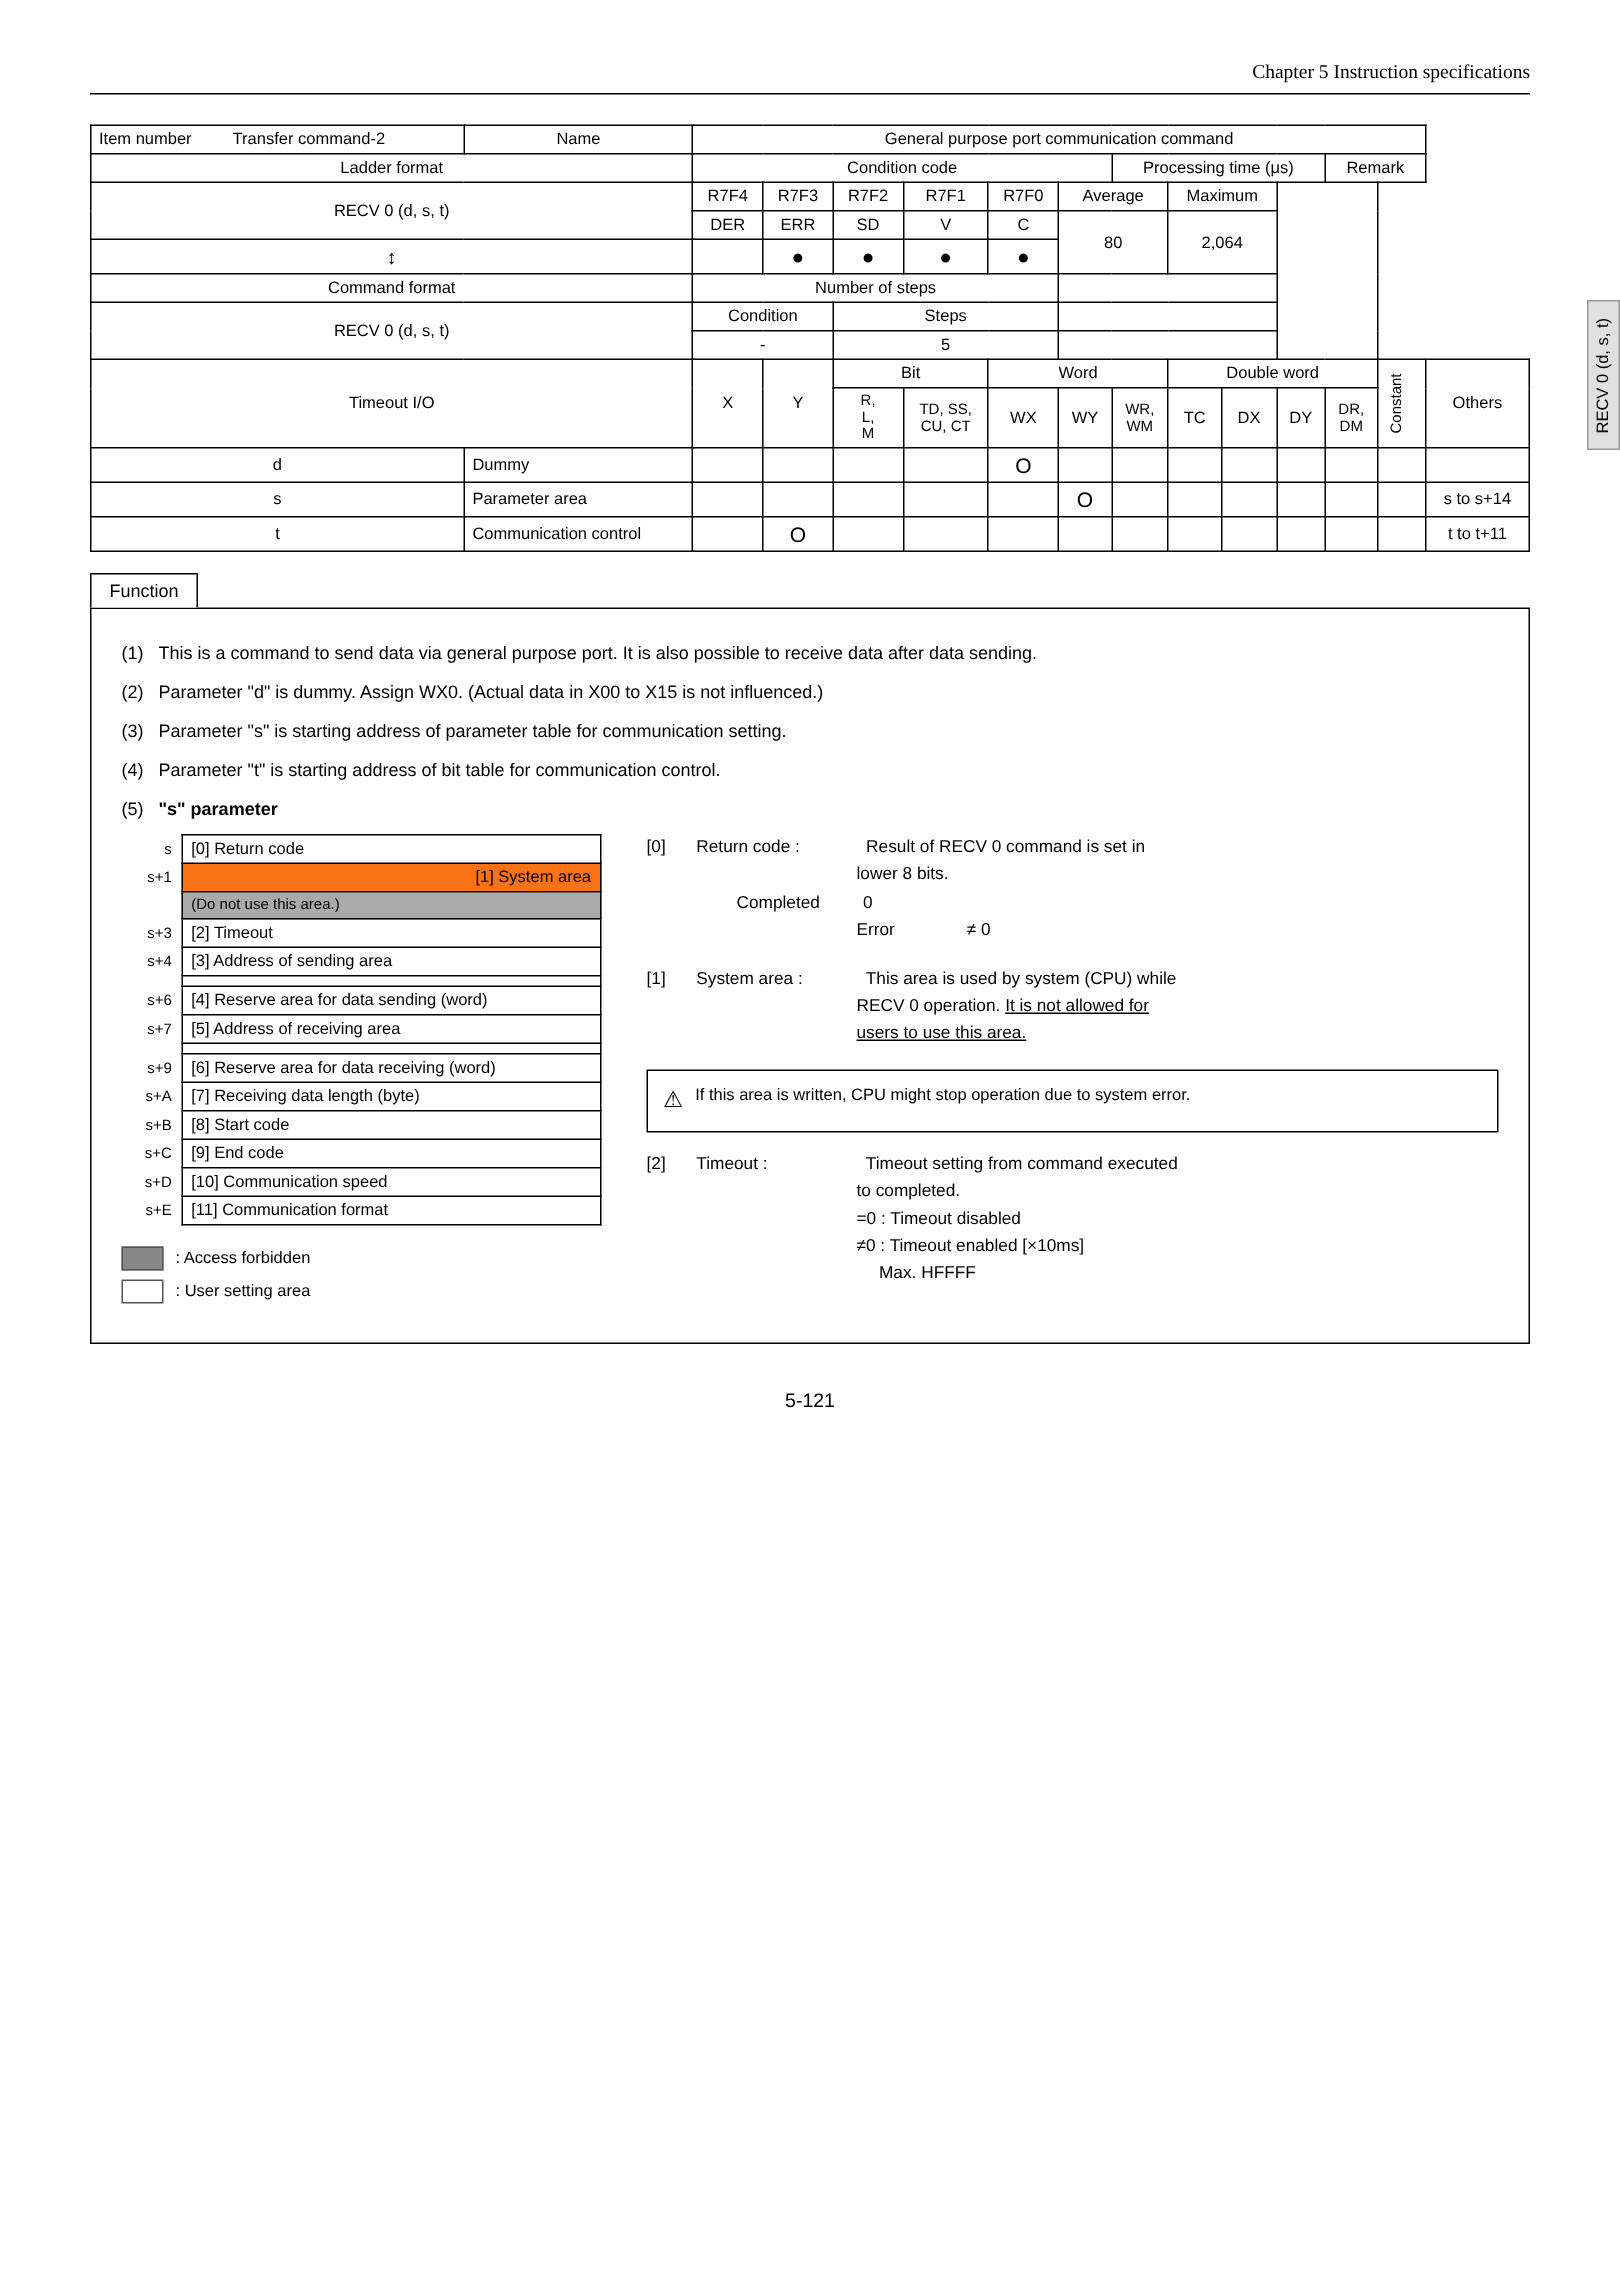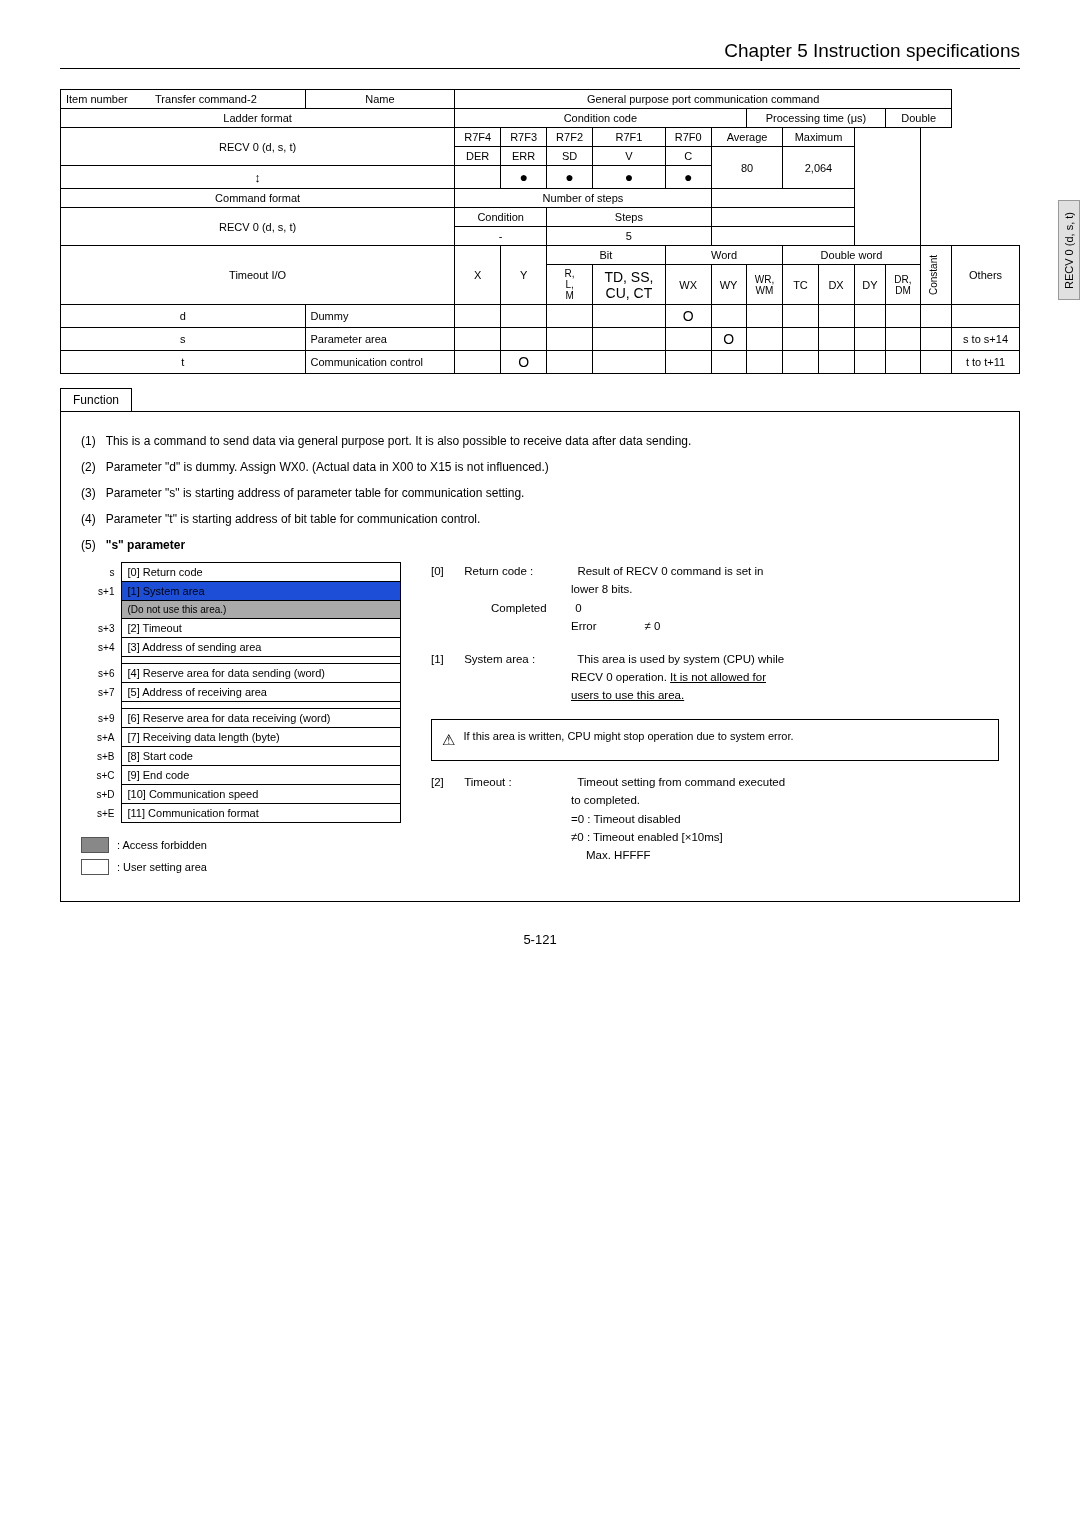--- a/index.html
+++ b/index.html
@@ -11,24 +11,25 @@
       width: 1080px;
       min-height: 1528px;
       position: relative;
     }
     .page {
       padding: 40px 60px;
       position: relative;
     }
     .chapter-header {
       text-align: right;
-      font-size: 19px;
+      font-size: 13px;
       margin-bottom: 20px;
       border-bottom: 1px solid #000;
       padding-bottom: 6px;
+      font-family: Liberation Serif, serif;
     }
     .main-table {
       width: 100%;
       border-collapse: collapse;
       margin-bottom: 10px;
       font-size: 11px;
     }
     .main-table td, .main-table th {
       border: 1px solid #000;
       padding: 3px 5px;
@@ -214,21 +215,21 @@
       <td colspan="4">
         <span>Ladder format</span>
       </td>
       <td colspan="6">
         <span>Condition code</span>
       </td>
       <td colspan="4">
         <span>Processing time (μs)</span>
       </td>
       <td colspan="2">
-        <span>Double</span>
+        <span>Remark</span>
       </td>
     </tr>
 
     <tr>
       <td colspan="4" rowspan="2">
         <span>RECV 0 (d, s, t)</span>
       </td>
       <td><span>R7F4</span></td>
       <td><span>R7F3</span></td>
       <td><span>R7F2</span></td>
@@ -296,21 +297,21 @@
       <td colspan="4"><span>Double word</span></td>
       <td rowspan="2">
         <div class="rotated-cell"><span>Constant</span></div>
       </td>
       <td rowspan="2"><span>Others</span></td>
     </tr>
     <tr>
       <td style="font-size:10px; white-space:pre-line;">R,
 L,
 M</td>
-      <td style="font-size:14px; white-space:pre-line;">TD,  SS,
+      <td style="font-size:10px; white-space:pre-line;">TD,  SS,
 CU, CT</td>
       <td><span>WX</span></td>
       <td><span>WY</span></td>
       <td style="font-size:10px; white-space:pre-line;">WR,
 WM</td>
       <td><span>TC</span></td>
       <td><span>DX</span></td>
       <td><span>DY</span></td>
       <td style="font-size:10px; white-space:pre-line;">DR,
 DM</td>
@@ -405,21 +406,21 @@
 
       <div class="s-param-table-wrap">
         <table class="s-param-table">
           <tbody>
               <tr>
             <td class="label-cell">s</td>
             <td class="content-cell">[0] Return code</td>
           </tr>
           <tr>
             <td class="label-cell">s+1</td>
-            <td class="content-cell" style="background:#1d4ed8;">[1] System area</td>
+            <td class="content-cell" style="background:#f97316;text-align:right;">[1] System area</td>
           </tr>
           <tr>
             <td class="label-cell"></td>
             <td class="content-cell" style="background:#aaa; font-size:10px;">(Do not use this area.)</td>
           </tr>
           <tr>
             <td class="label-cell">s+3</td>
             <td class="content-cell">[2] Timeout</td>
           </tr>
           <tr>

